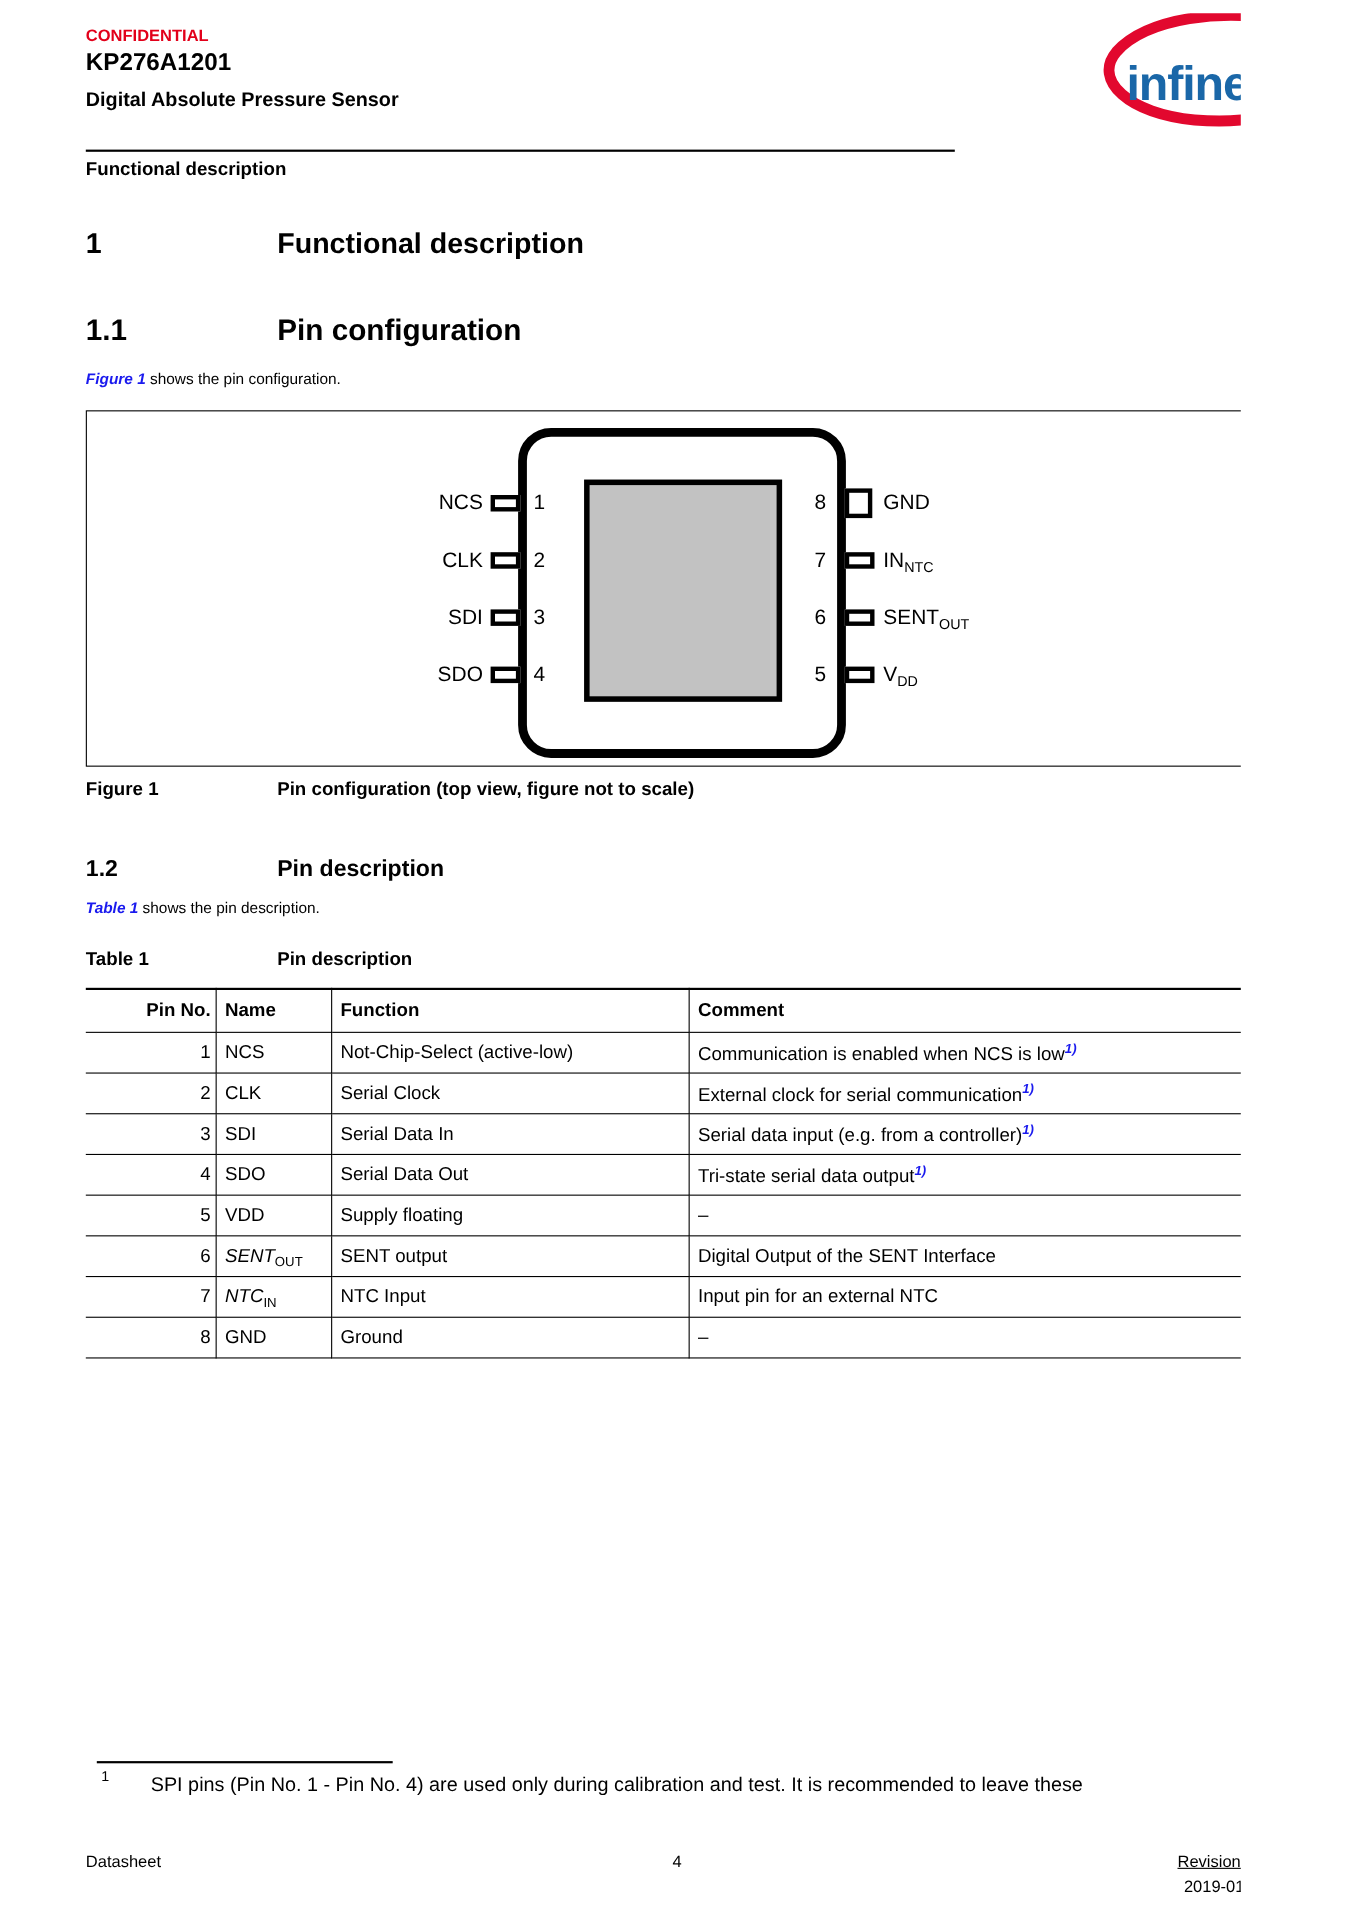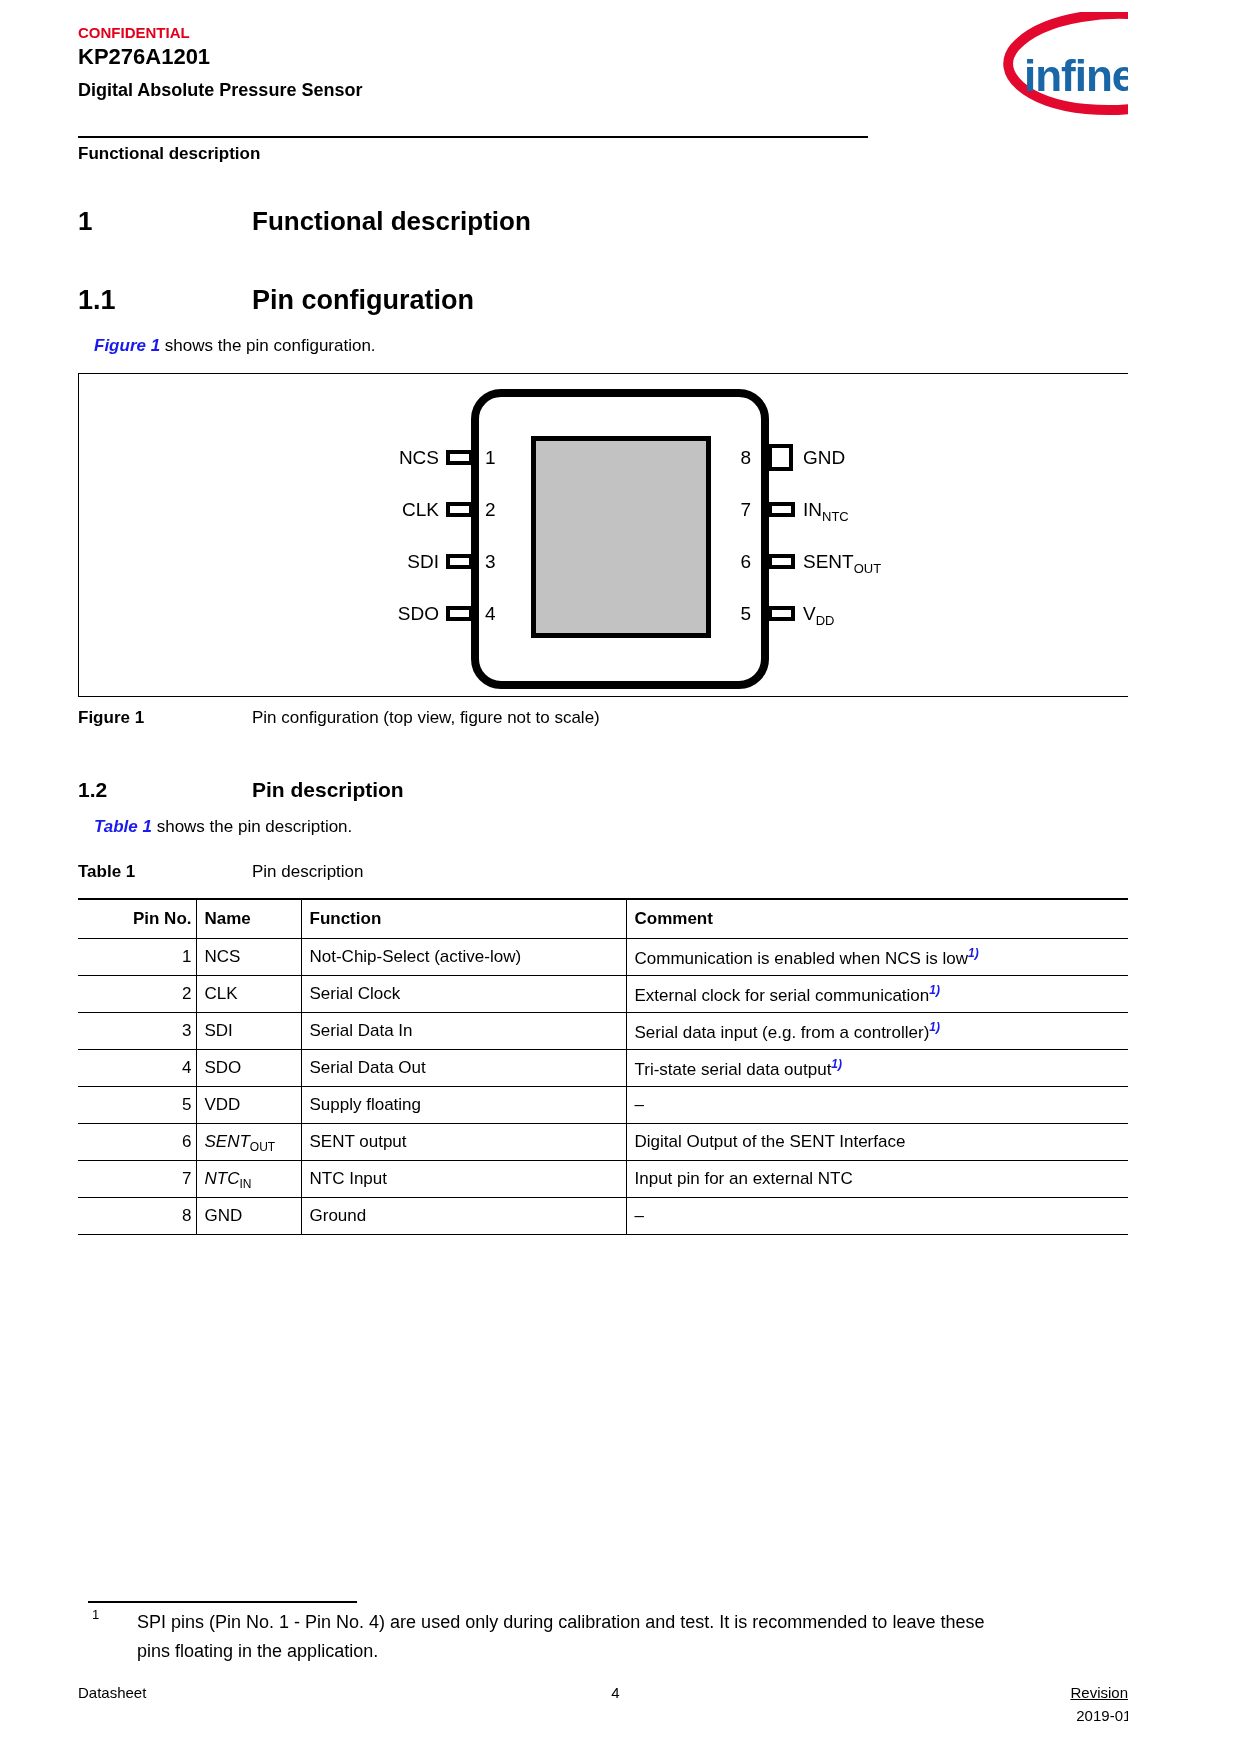--- a/index.html
+++ b/index.html
@@ -12,37 +12,37 @@
   .subtitle{left:78px;top:80px;font-size:18px;font-weight:bold;}
   .header-rule{left:78px;top:136px;width:790px;height:2px;background:#000;}
   .chapter{left:78px;top:144px;font-size:17px;font-weight:bold;}
   .logo{left:990px;top:12px;width:228px;height:104px;}
   
   .h-num{position:absolute;left:78px;font-weight:bold;}
   .h-title{position:absolute;left:252px;font-weight:bold;}
   .h1{top:206px;font-size:26px;}
   .h2a{top:285px;font-size:27px;}
   .h2b{top:778px;font-size:21px;}
-  .para{font-size:17px;margin-left:16px;}
+  .para{font-size:14px;}
   .para1{left:78px;top:336px;}
   .para2{left:78px;top:817px;}
   .xref{color:var(--blue);font-weight:bold;font-style:italic;text-decoration:none;cursor:pointer;}
   
   .figure-box{left:78px;top:373px;width:1075px;height:324px;border:1px solid #000;box-sizing:border-box;}
   .pkg{position:absolute;left:392px;top:15px;width:298px;height:300px;border:8px solid #000;
        border-radius:30px;box-sizing:border-box;background:#fff;}
   .die{position:absolute;left:452px;top:62px;width:180px;height:202px;border:5px solid #000;
        box-sizing:border-box;background:var(--die);}
   .stub{position:absolute;width:27px;height:15px;border:4px solid #000;background:#fff;box-sizing:border-box;}
   .stub.sq{width:25px;height:27px;}
   .pin-num{position:absolute;font-size:19px;line-height:22px;}
   .pin-label{position:absolute;font-size:19px;line-height:22px;white-space:nowrap;}
   .pin-label .sub, .figsub{font-size:13px;position:relative;top:5px;}
   .cap-num{position:absolute;left:78px;font-size:17px;font-weight:bold;}
-  .cap-title{position:absolute;left:252px;font-size:17px;font-weight:normal;text-align:center;}
+  .cap-title{position:absolute;left:252px;font-size:17px;font-weight:bold;text-align:center;}
   .figcap{top:708px;}
   .tabcap{top:862px;}
   
   .pin-table{position:absolute;left:78px;top:898px;width:1075px;border-collapse:collapse;
              table-layout:fixed;font-size:17px;border-top:2.5px solid #000;border-bottom:1.5px solid #000;}
   .pin-table th,.pin-table td{border:1px solid #000;text-align:left;vertical-align:middle;
              padding:0 4px 0 8px;overflow:hidden;white-space:nowrap;}
   .pin-table th:first-child,.pin-table td:first-child{border-left:none;padding-left:10px;text-align:right;}
   .pin-table th:last-child,.pin-table td:last-child{border-right:none;}
   .pin-table th{border-top:none;border-bottom:1.5px solid #000;height:38px;font-weight:bold;}
@@ -195,21 +195,20 @@
           <td>Ground</td>
           <td>–</td>
         </tr>
       </tbody>
   </table>
 
   <div class="abs fn-rule"></div>
   <div class="abs fn-marker">1</div>
   <div class="abs fn-text">
     <div>SPI pins (Pin No. 1 - Pin No. 4) are used only during calibration and test. It is recommended to leave these</div>
-    <div>pins floating in the application.</div>
   </div>
 
   <div class="abs footer f-left">Datasheet</div>
   <div class="abs footer f-center">4</div>
   <div class="abs footer f-right">Revision 1.0</div>
   <div class="abs footer f-date">2019-01-25</div>
 
 </div>
 
 </body></html>

